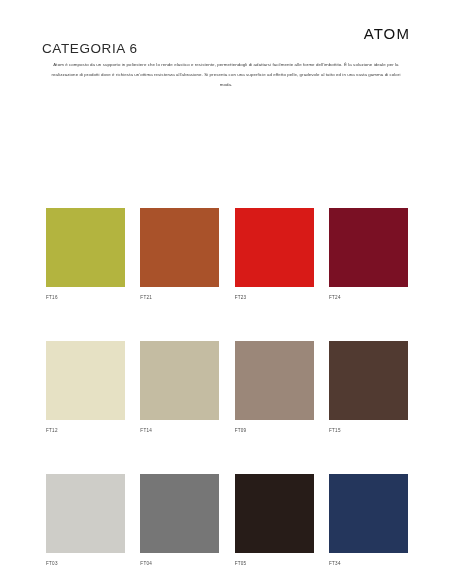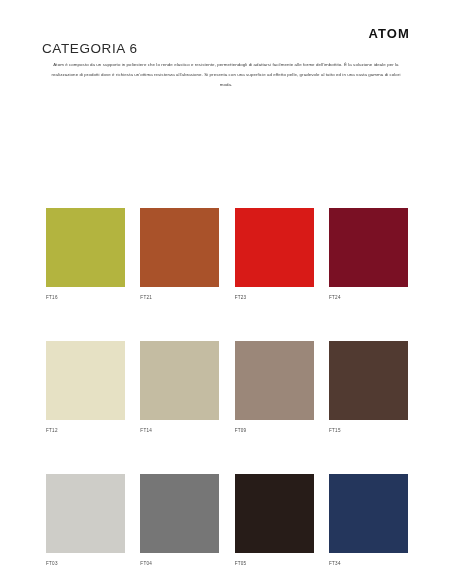--- a/index.html
+++ b/index.html
@@ -36,22 +36,22 @@
   }
   .category-title {
     font-size: 13.5px;
     font-weight: 400;
     letter-spacing: 0.6px;
     color: #2b2b2b;
     white-space: nowrap;
     margin-top: 31px;
   }
   .brand-logo {
-    font-size: 13px;
-    font-weight: 700;
+    font-size: 15px;
+    font-weight: 400;
     letter-spacing: 1.1px;
     color: #111111;
     white-space: nowrap;
   }
 
   
   .intro {
     position: absolute;
     left: 46px;
     top: 60px;

